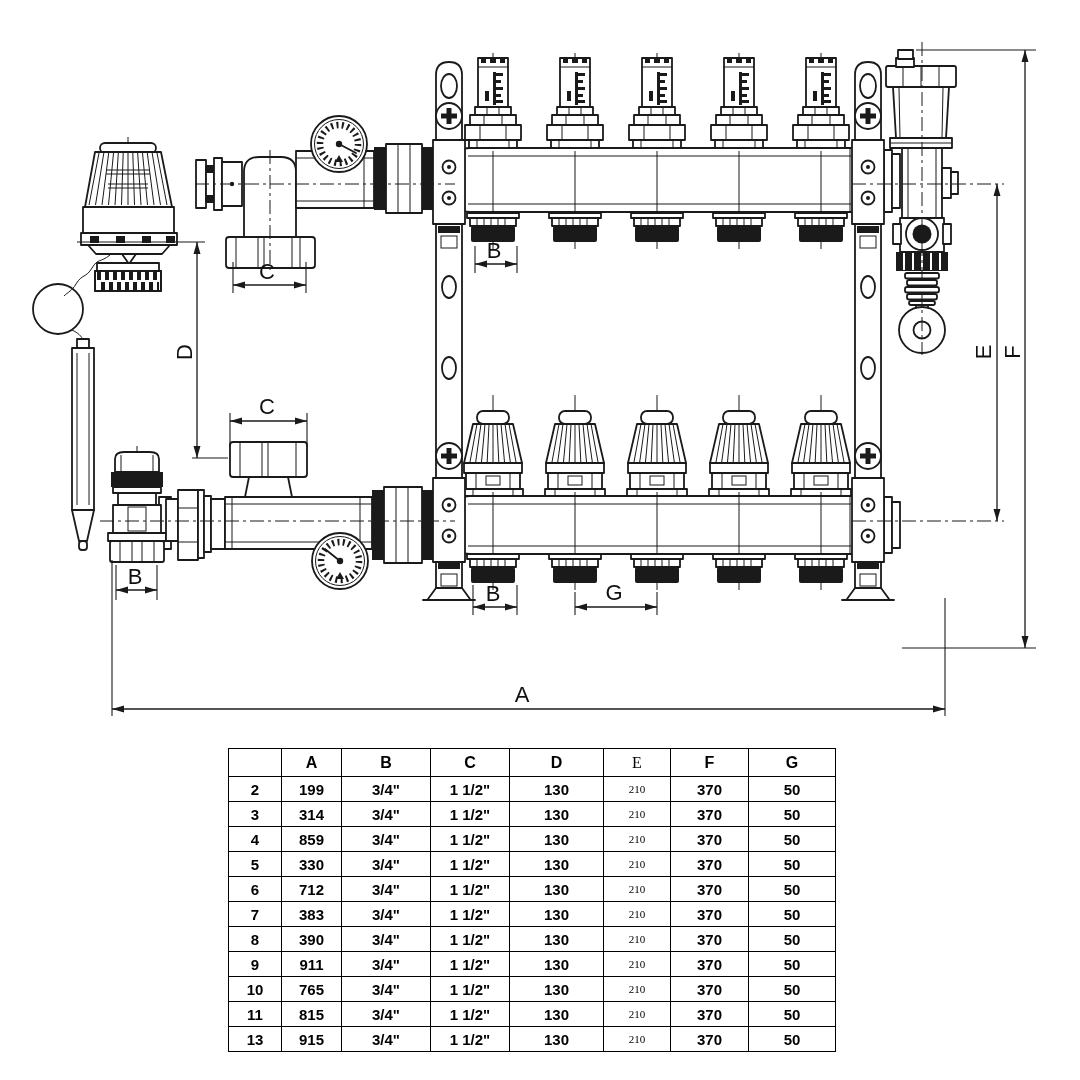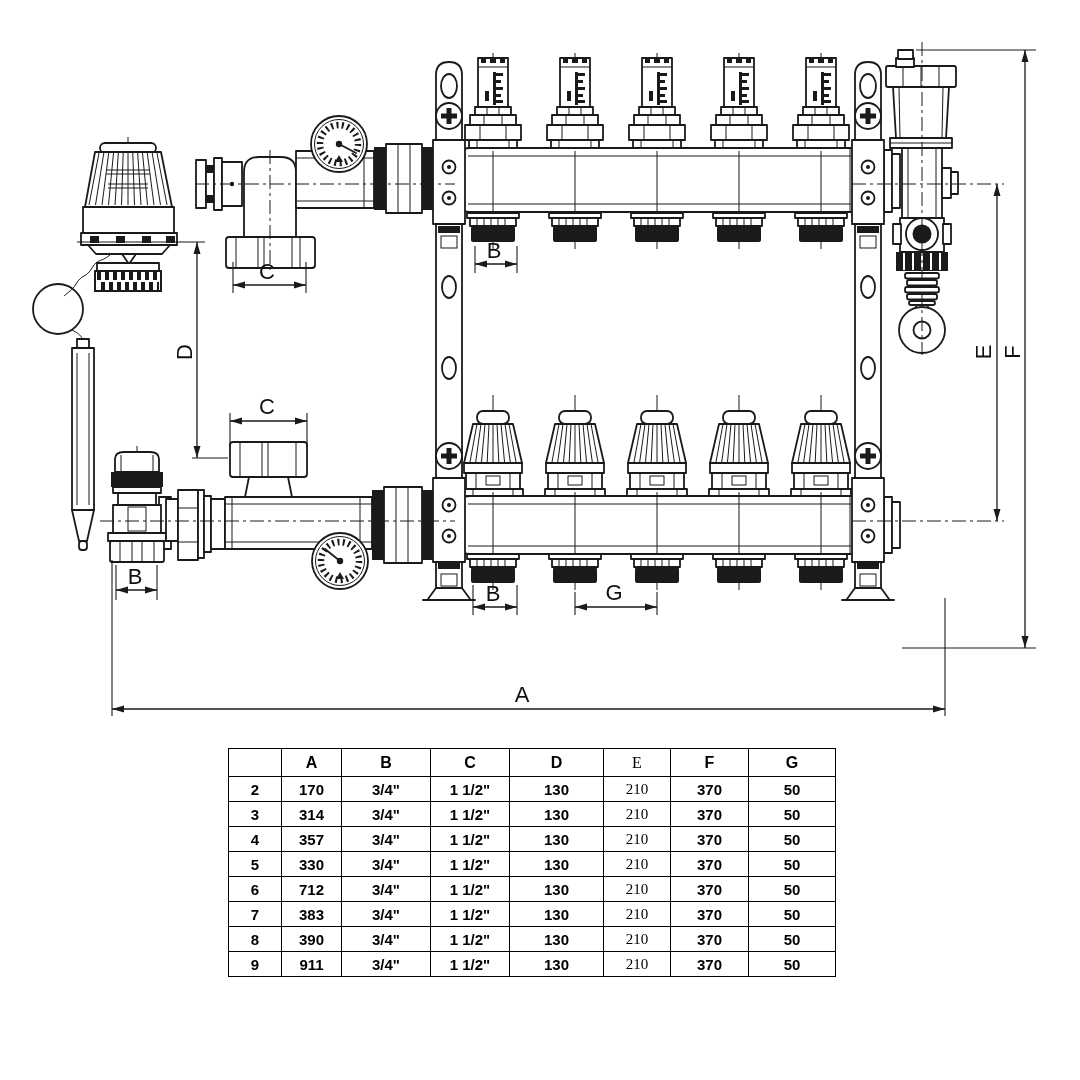--- a/index.html
+++ b/index.html
@@ -16,21 +16,21 @@
   .knurl{stroke:#1a1a1a;stroke-width:8;stroke-dasharray:4 4;}
   .gaugetick{fill:none;stroke:#1a1a1a;stroke-width:6.5;stroke-dasharray:2 3.4;}
   
   .table-wrap{position:absolute;left:228px;top:748px;}
   table{border-collapse:collapse;background:#fff;table-layout:fixed;}
   th,td{border:1.6px solid #000;text-align:center;padding:0;height:24px;
         font-weight:bold;font-size:15px;overflow:hidden;white-space:nowrap;}
   thead th{height:27px;font-size:16px;}
   .c0{width:52px}.c1{width:59px}.c2{width:88px}.c3{width:78px}
   .c4{width:93px}.c5{width:66px}.c6{width:77px}.c7{width:86px}
-  .serif{font-family:"Liberation Serif",serif;font-weight:normal;font-size:15px;}
+  .serif{font-family:"Liberation Serif",serif;font-weight:normal;font-size:11px;}
   thead th.serif{font-size:16px;}
 </style>
 </head>
 <body>
 
 <div id="page">
 
 <svg width="1080" height="745" viewBox="0 0 1080 745" style="position:absolute;left:0;top:0;">
   <defs>
     <marker id="ar" markerUnits="userSpaceOnUse" markerWidth="13" markerHeight="10" refX="12" refY="4.5" orient="auto-start-reverse">
@@ -469,41 +469,41 @@
             <th class="c3">C</th>
             <th class="c4">D</th>
             <th class="c5 serif">E</th>
             <th class="c6">F</th>
             <th class="c7">G</th>
           </tr>
         </thead>
     <tbody id="tbody">
           <tr>
             <td class="c0">2</td>
-            <td class="c1">170</td>
+            <td class="c1">199</td>
             <td class="c2">3/4"</td>
             <td class="c3">1 1/2"</td>
             <td class="c4">130</td>
             <td class="c5 serif">210</td>
             <td class="c6">370</td>
             <td class="c7">50</td>
           </tr>
           <tr>
             <td class="c0">3</td>
             <td class="c1">314</td>
             <td class="c2">3/4"</td>
             <td class="c3">1 1/2"</td>
             <td class="c4">130</td>
             <td class="c5 serif">210</td>
             <td class="c6">370</td>
             <td class="c7">50</td>
           </tr>
           <tr>
             <td class="c0">4</td>
-            <td class="c1">357</td>
+            <td class="c1">859</td>
             <td class="c2">3/4"</td>
             <td class="c3">1 1/2"</td>
             <td class="c4">130</td>
             <td class="c5 serif">210</td>
             <td class="c6">370</td>
             <td class="c7">50</td>
           </tr>
           <tr>
             <td class="c0">5</td>
             <td class="c1">330</td>
@@ -540,20 +540,50 @@
             <td class="c2">3/4"</td>
             <td class="c3">1 1/2"</td>
             <td class="c4">130</td>
             <td class="c5 serif">210</td>
             <td class="c6">370</td>
             <td class="c7">50</td>
           </tr>
           <tr>
             <td class="c0">9</td>
             <td class="c1">911</td>
+            <td class="c2">3/4"</td>
+            <td class="c3">1 1/2"</td>
+            <td class="c4">130</td>
+            <td class="c5 serif">210</td>
+            <td class="c6">370</td>
+            <td class="c7">50</td>
+          </tr>
+          <tr>
+            <td class="c0">10</td>
+            <td class="c1">765</td>
+            <td class="c2">3/4"</td>
+            <td class="c3">1 1/2"</td>
+            <td class="c4">130</td>
+            <td class="c5 serif">210</td>
+            <td class="c6">370</td>
+            <td class="c7">50</td>
+          </tr>
+          <tr>
+            <td class="c0">11</td>
+            <td class="c1">815</td>
+            <td class="c2">3/4"</td>
+            <td class="c3">1 1/2"</td>
+            <td class="c4">130</td>
+            <td class="c5 serif">210</td>
+            <td class="c6">370</td>
+            <td class="c7">50</td>
+          </tr>
+          <tr>
+            <td class="c0">13</td>
+            <td class="c1">915</td>
             <td class="c2">3/4"</td>
             <td class="c3">1 1/2"</td>
             <td class="c4">130</td>
             <td class="c5 serif">210</td>
             <td class="c6">370</td>
             <td class="c7">50</td>
           </tr>
         </tbody>
   </table>
 </div>

